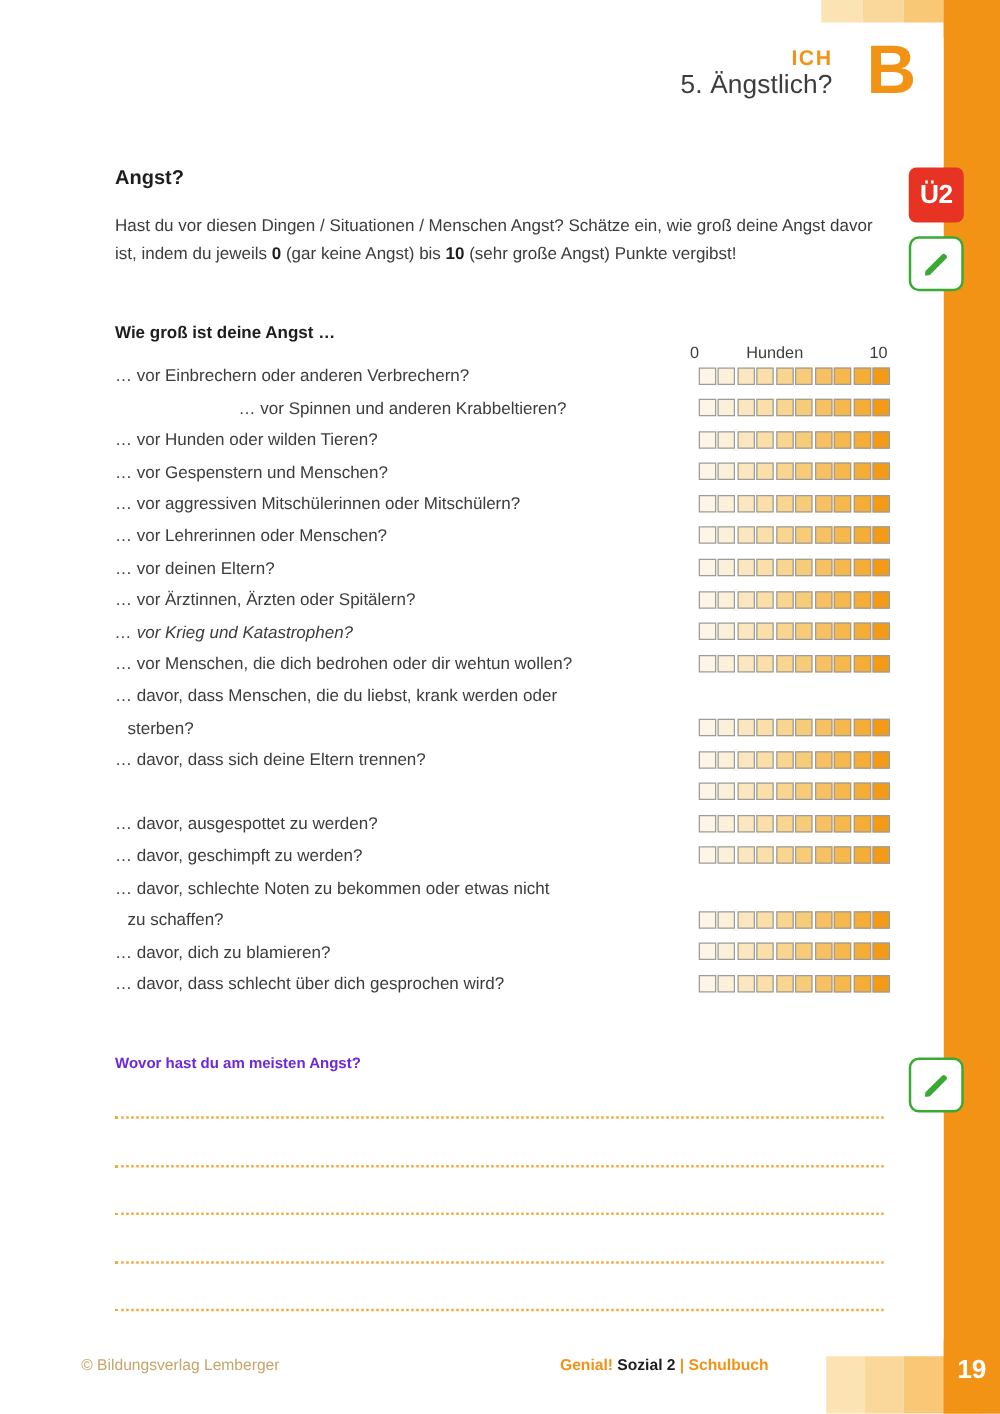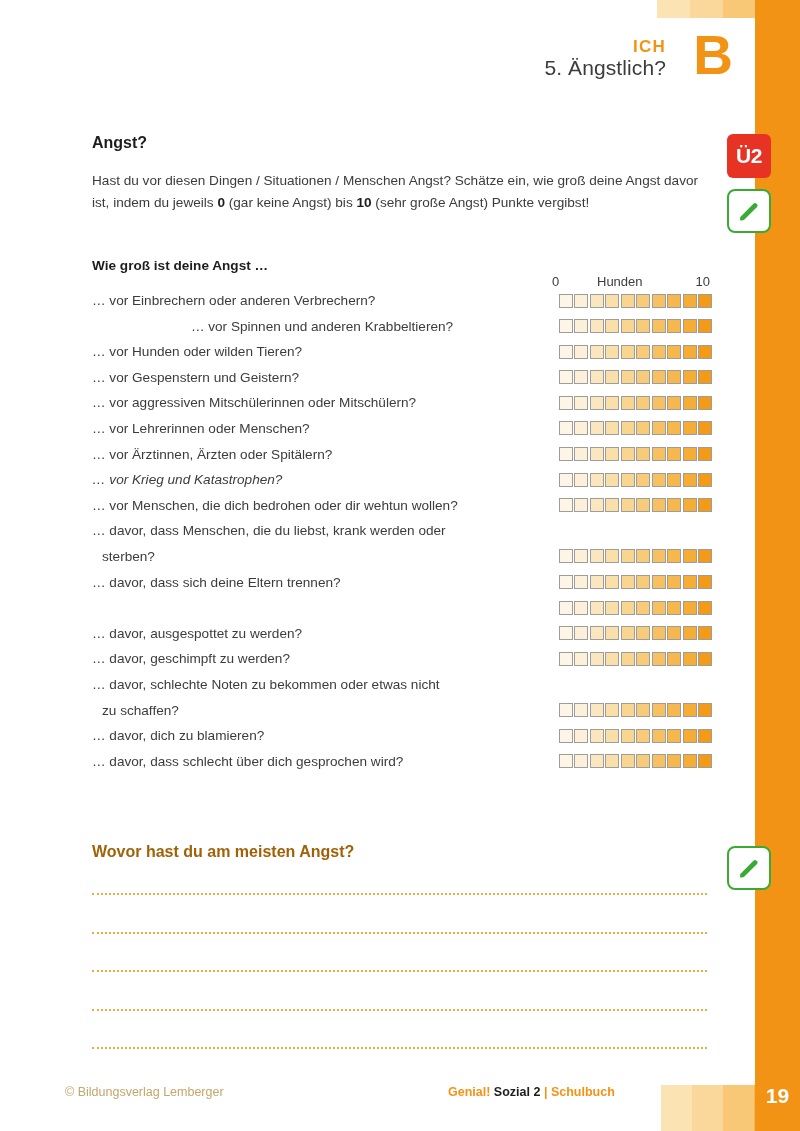--- a/index.html
+++ b/index.html
@@ -193,23 +193,23 @@
     height: 14px;
     border: 1px solid #9d9d9c;
     box-sizing: border-box;
   }
 
   
   .h-wovor {
     position: absolute;
     left: 92px;
     top: 843px;
-    font-size: 16px;
-    font-weight: bold;
-    color: #a16207;
+    font-size: 12px;
+    font-weight: bold;
+    color: #6d28d9;
   }
   .lines { position: absolute; left: 92px; top: 893px; width: 615px; }
   .dline {
     height: 0;
     border-top: 2px dotted #f4a93c;
     margin-bottom: 36.5px;
   }
 
   
   .foot-copy {
@@ -341,21 +341,21 @@
           <div class="cell" style="background: rgb(250, 223, 168);"></div>
           <div class="cell" style="background: rgb(249, 213, 144);"></div>
           <div class="cell" style="background: rgb(248, 203, 121);"></div>
           <div class="cell" style="background: rgb(247, 193, 99);"></div>
           <div class="cell" style="background: rgb(246, 183, 76);"></div>
           <div class="cell" style="background: rgb(245, 173, 53);"></div>
           <div class="cell" style="background: rgb(243, 154, 22);"></div>
         </div>
       </div>
       <div class="qrow" style="height: 25.6px;">
-        <div class="qtext"><span>… vor Gespenstern und Geistern?</span></div>
+        <div class="qtext"><span>… vor Gespenstern und Menschen?</span></div>
         <div class="scale" style="top: 5.5px;">
           <div class="cell" style="background: rgb(253, 246, 230);"></div>
           <div class="cell" style="background: rgb(252, 240, 216);"></div>
           <div class="cell" style="background: rgb(251, 231, 191);"></div>
           <div class="cell" style="background: rgb(250, 223, 168);"></div>
           <div class="cell" style="background: rgb(249, 213, 144);"></div>
           <div class="cell" style="background: rgb(248, 203, 121);"></div>
           <div class="cell" style="background: rgb(247, 193, 99);"></div>
           <div class="cell" style="background: rgb(246, 183, 76);"></div>
           <div class="cell" style="background: rgb(245, 173, 53);"></div>
@@ -372,20 +372,35 @@
           <div class="cell" style="background: rgb(249, 213, 144);"></div>
           <div class="cell" style="background: rgb(248, 203, 121);"></div>
           <div class="cell" style="background: rgb(247, 193, 99);"></div>
           <div class="cell" style="background: rgb(246, 183, 76);"></div>
           <div class="cell" style="background: rgb(245, 173, 53);"></div>
           <div class="cell" style="background: rgb(243, 154, 22);"></div>
         </div>
       </div>
       <div class="qrow" style="height: 25.6px;">
         <div class="qtext"><span>… vor Lehrerinnen oder Menschen?</span></div>
+        <div class="scale" style="top: 5.5px;">
+          <div class="cell" style="background: rgb(253, 246, 230);"></div>
+          <div class="cell" style="background: rgb(252, 240, 216);"></div>
+          <div class="cell" style="background: rgb(251, 231, 191);"></div>
+          <div class="cell" style="background: rgb(250, 223, 168);"></div>
+          <div class="cell" style="background: rgb(249, 213, 144);"></div>
+          <div class="cell" style="background: rgb(248, 203, 121);"></div>
+          <div class="cell" style="background: rgb(247, 193, 99);"></div>
+          <div class="cell" style="background: rgb(246, 183, 76);"></div>
+          <div class="cell" style="background: rgb(245, 173, 53);"></div>
+          <div class="cell" style="background: rgb(243, 154, 22);"></div>
+        </div>
+      </div>
+      <div class="qrow" style="height: 25.6px;">
+        <div class="qtext"><span>… vor deinen Eltern?</span></div>
         <div class="scale" style="top: 5.5px;">
           <div class="cell" style="background: rgb(253, 246, 230);"></div>
           <div class="cell" style="background: rgb(252, 240, 216);"></div>
           <div class="cell" style="background: rgb(251, 231, 191);"></div>
           <div class="cell" style="background: rgb(250, 223, 168);"></div>
           <div class="cell" style="background: rgb(249, 213, 144);"></div>
           <div class="cell" style="background: rgb(248, 203, 121);"></div>
           <div class="cell" style="background: rgb(247, 193, 99);"></div>
           <div class="cell" style="background: rgb(246, 183, 76);"></div>
           <div class="cell" style="background: rgb(245, 173, 53);"></div>

